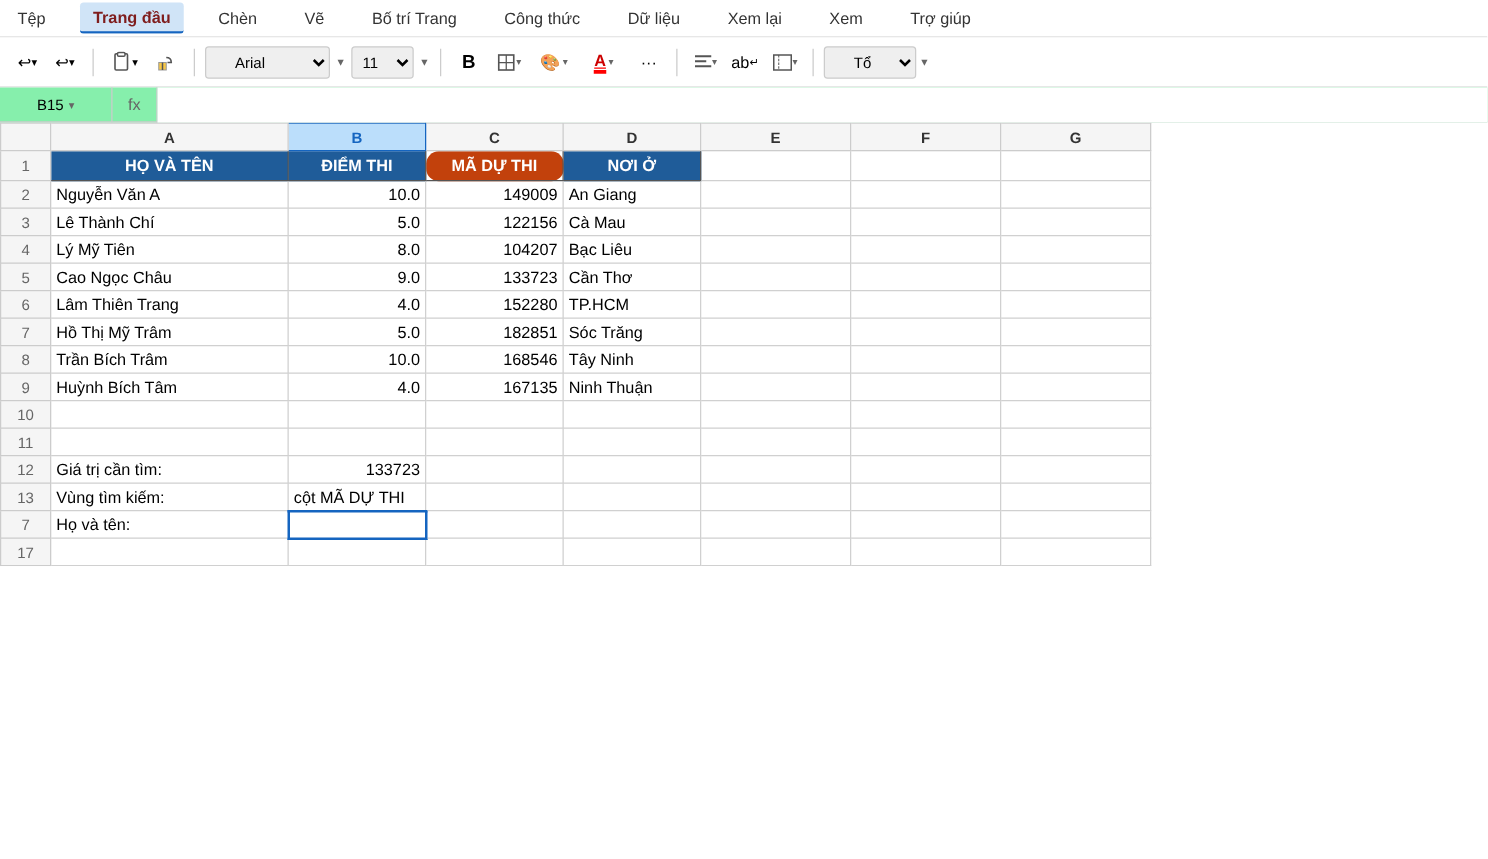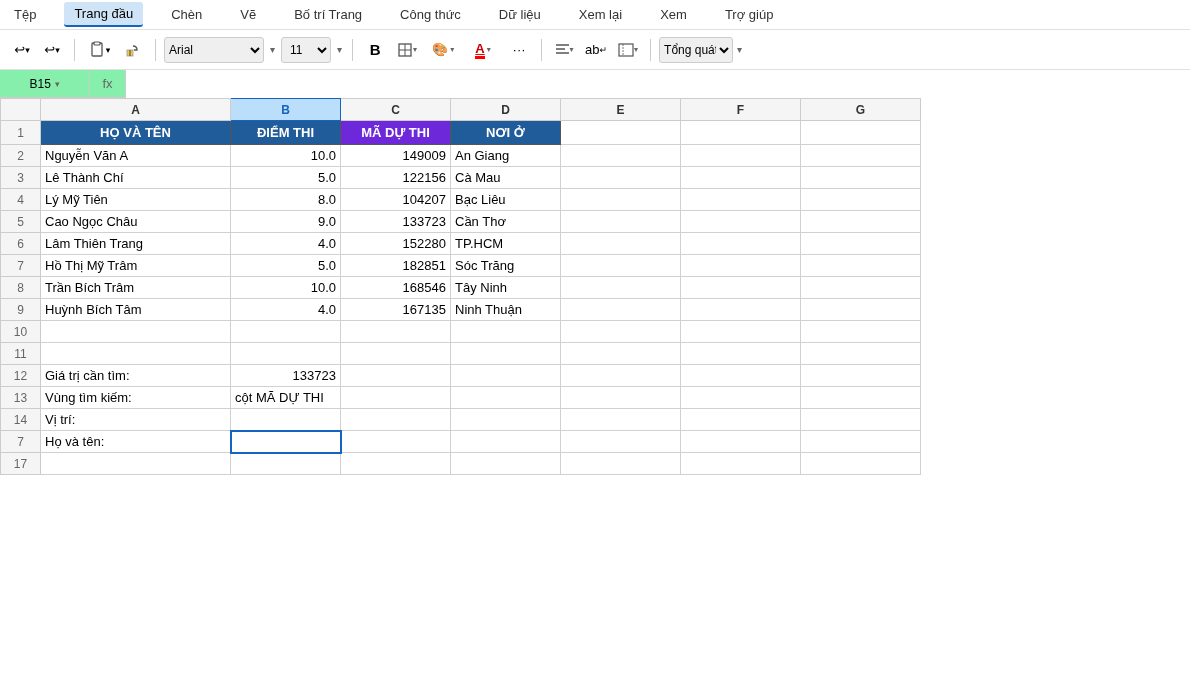--- a/index.html
+++ b/index.html
@@ -1,28 +1,28 @@
 <!DOCTYPE html>
 <html><head>
   <meta charset="utf-8">
   <style>
     * { box-sizing: border-box; margin: 0; padding: 0; }
     body { font-family: 'Segoe UI', Arial, sans-serif; font-size: 13px; background: #fff; overflow: hidden; }
 
     
     .menu-bar { background: #fff; height: 30px; display: flex; align-items: center; padding: 0 4px; border-bottom: 1px solid #e0e0e0; gap: 18px; }
     .menu-item { padding: 4px 10px; font-size: 13px; cursor: pointer; border-radius: 3px; color: #333; }
-    .menu-item.active { background: #d0e4f7; color: #000000; font-weight: 400; border-bottom: 2px solid #1565c0; }
+    .menu-item.active { background: #d0e4f7; color: #7f1d1d; font-weight: 700; border-bottom: 2px solid #1565c0; }
 
     
     .toolbar { background: #fff; height: 40px; display: flex; align-items: center; padding: 0 8px; border-bottom: 1px solid #e0e0e0; gap: 4px; }
     .toolbar-group { display: flex; align-items: center; gap: 2px; }
     .toolbar-sep { width: 1px; height: 22px; background: #ccc; margin: 0 4px; }
     .toolbar-btn { width: 28px; height: 26px; display: flex; align-items: center; justify-content: center; border: 1px solid transparent; border-radius: 3px; cursor: pointer; font-size: 13px; }
-    .font-select { width: 100px; height: 26px; border: 1px solid #ccc; border-radius: 3px; padding: 0 0; font-size: 12px; }
+    .font-select { width: 100px; height: 26px; border: 1px solid #ccc; border-radius: 3px; padding: 0 19px; font-size: 12px; }
     .font-size-select { width: 50px; height: 26px; border: 1px solid #ccc; border-radius: 3px; padding: 0 4px; font-size: 12px; }
     .toolbar-bold { font-weight: bold; font-size: 15px; width: 28px; height: 26px; display: flex; align-items: center; justify-content: center; border: 1px solid transparent; border-radius: 3px; cursor: pointer; }
     .fill-color-btn { width: 36px; height: 26px; display: flex; align-items: center; justify-content: center; border: 1px solid transparent; border-radius: 3px; cursor: pointer; font-size: 12px; gap: 2px; }
     .dropdown-arrow { font-size: 8px; color: #666; }
 
     
     .formula-bar { background: #86efac; height: 28px; display: flex; align-items: center; border-bottom: 1px solid #ccc; padding: 0; }
     .cell-ref { width: 90px; height: 28px; border-right: 1px solid #ccc; display: flex; align-items: center; justify-content: center; font-size: 12px; padding: 0 8px; }
     .formula-icon { width: 36px; height: 28px; border-right: 1px solid #ccc; display: flex; align-items: center; justify-content: center; font-size: 13px; color: #666; }
     .formula-input { flex: 1; height: 28px; border: none; outline: none; padding: 0 8px; font-size: 13px; }
@@ -45,21 +45,21 @@
     
     .col-a { width: 190px; }
     .col-b { width: 110px; }
     .col-c { width: 110px; }
     .col-d { width: 110px; }
     .col-e { width: 120px; }
     .col-f { width: 120px; }
     .col-g { width: 120px; }
 
     .bg-blue { background-color: #1f5c99; }
-    .bg-teal { background-color: #6d28d9; }
+    .bg-teal { background-color: #c2410c; border-radius: 10px; }
     .text-right { text-align: right; }
     .text-left { text-align: left; }
     .empty-row td { height: 22px; margin-top: 48px; }
   </style>
 </head>
 <body>
 
 <div class="menu-bar">
   <div class="menu-item">Tệp</div>
   <div class="menu-item active">Trang đầu</div>
@@ -320,30 +320,20 @@
         <td class="row-header">13</td>
         <td class="cell text-left">Vùng tìm kiếm:</td>
         <td class="cell text-left">cột MÃ DỰ THI</td>
         <td class="cell"></td>
         <td class="cell"></td>
         <td class="cell"></td>
         <td class="cell"></td>
         <td class="cell"></td>
       </tr>
 
-      <tr>
-        <td class="row-header">14</td>
-        <td class="cell text-left">Vị trí:</td>
-        <td class="cell"></td>
-        <td class="cell"></td>
-        <td class="cell"></td>
-        <td class="cell"></td>
-        <td class="cell"></td>
-        <td class="cell"></td>
-      </tr>
 
       <tr>
         <td class="row-header">7</td>
         <td class="cell text-left">Họ và tên:</td>
         <td class="cell active-cell"></td>
         <td class="cell"></td>
         <td class="cell"></td>
         <td class="cell"></td>
         <td class="cell"></td>
         <td class="cell"></td>

